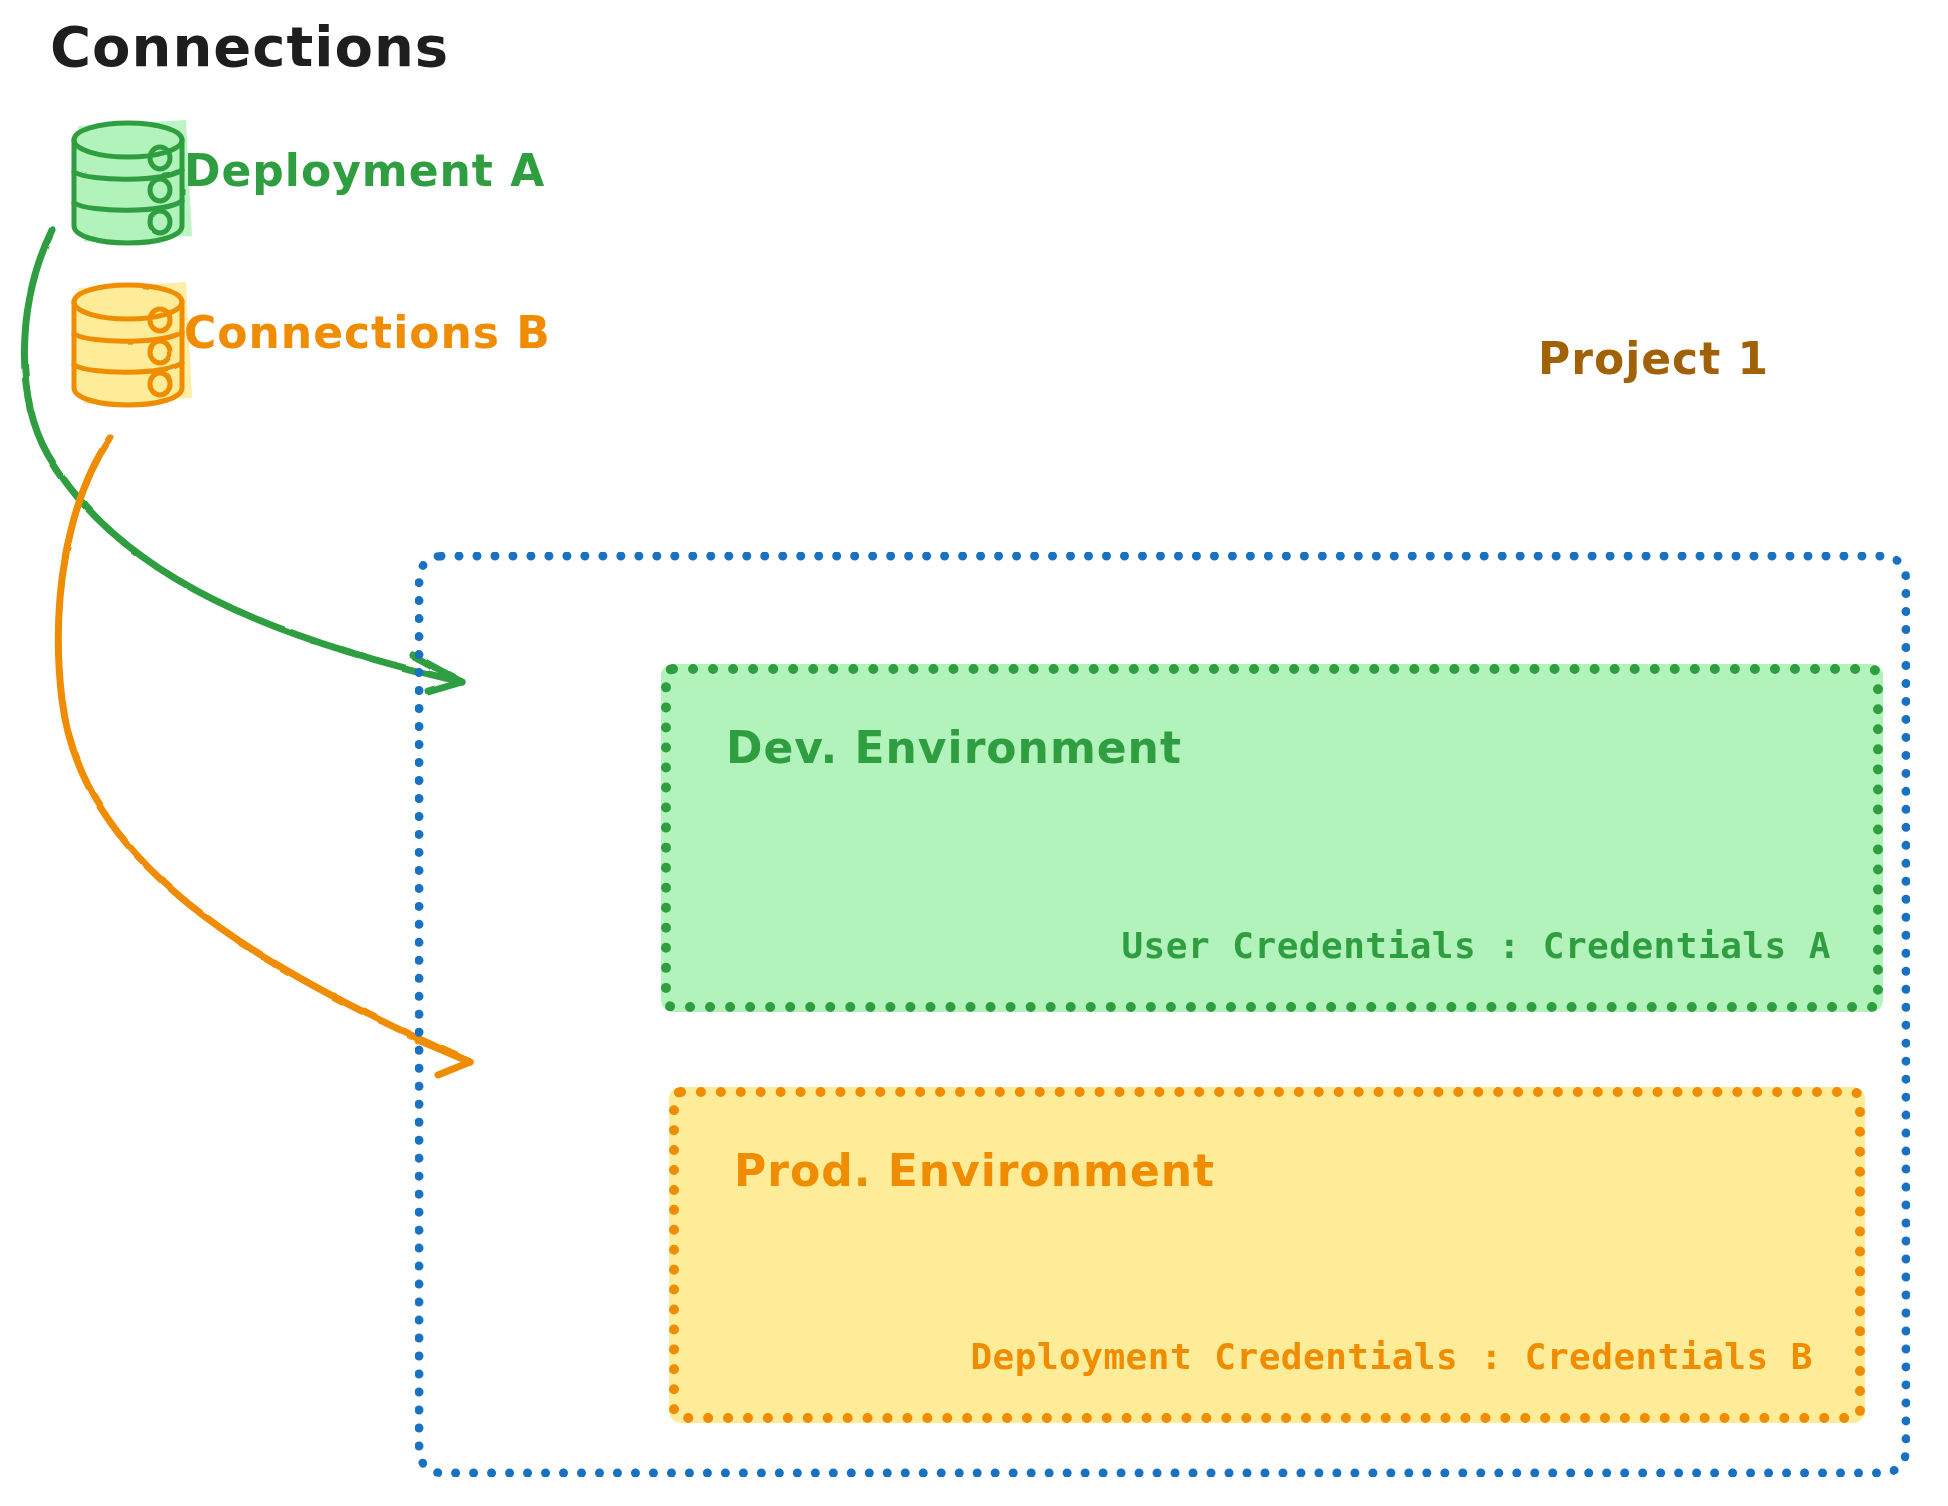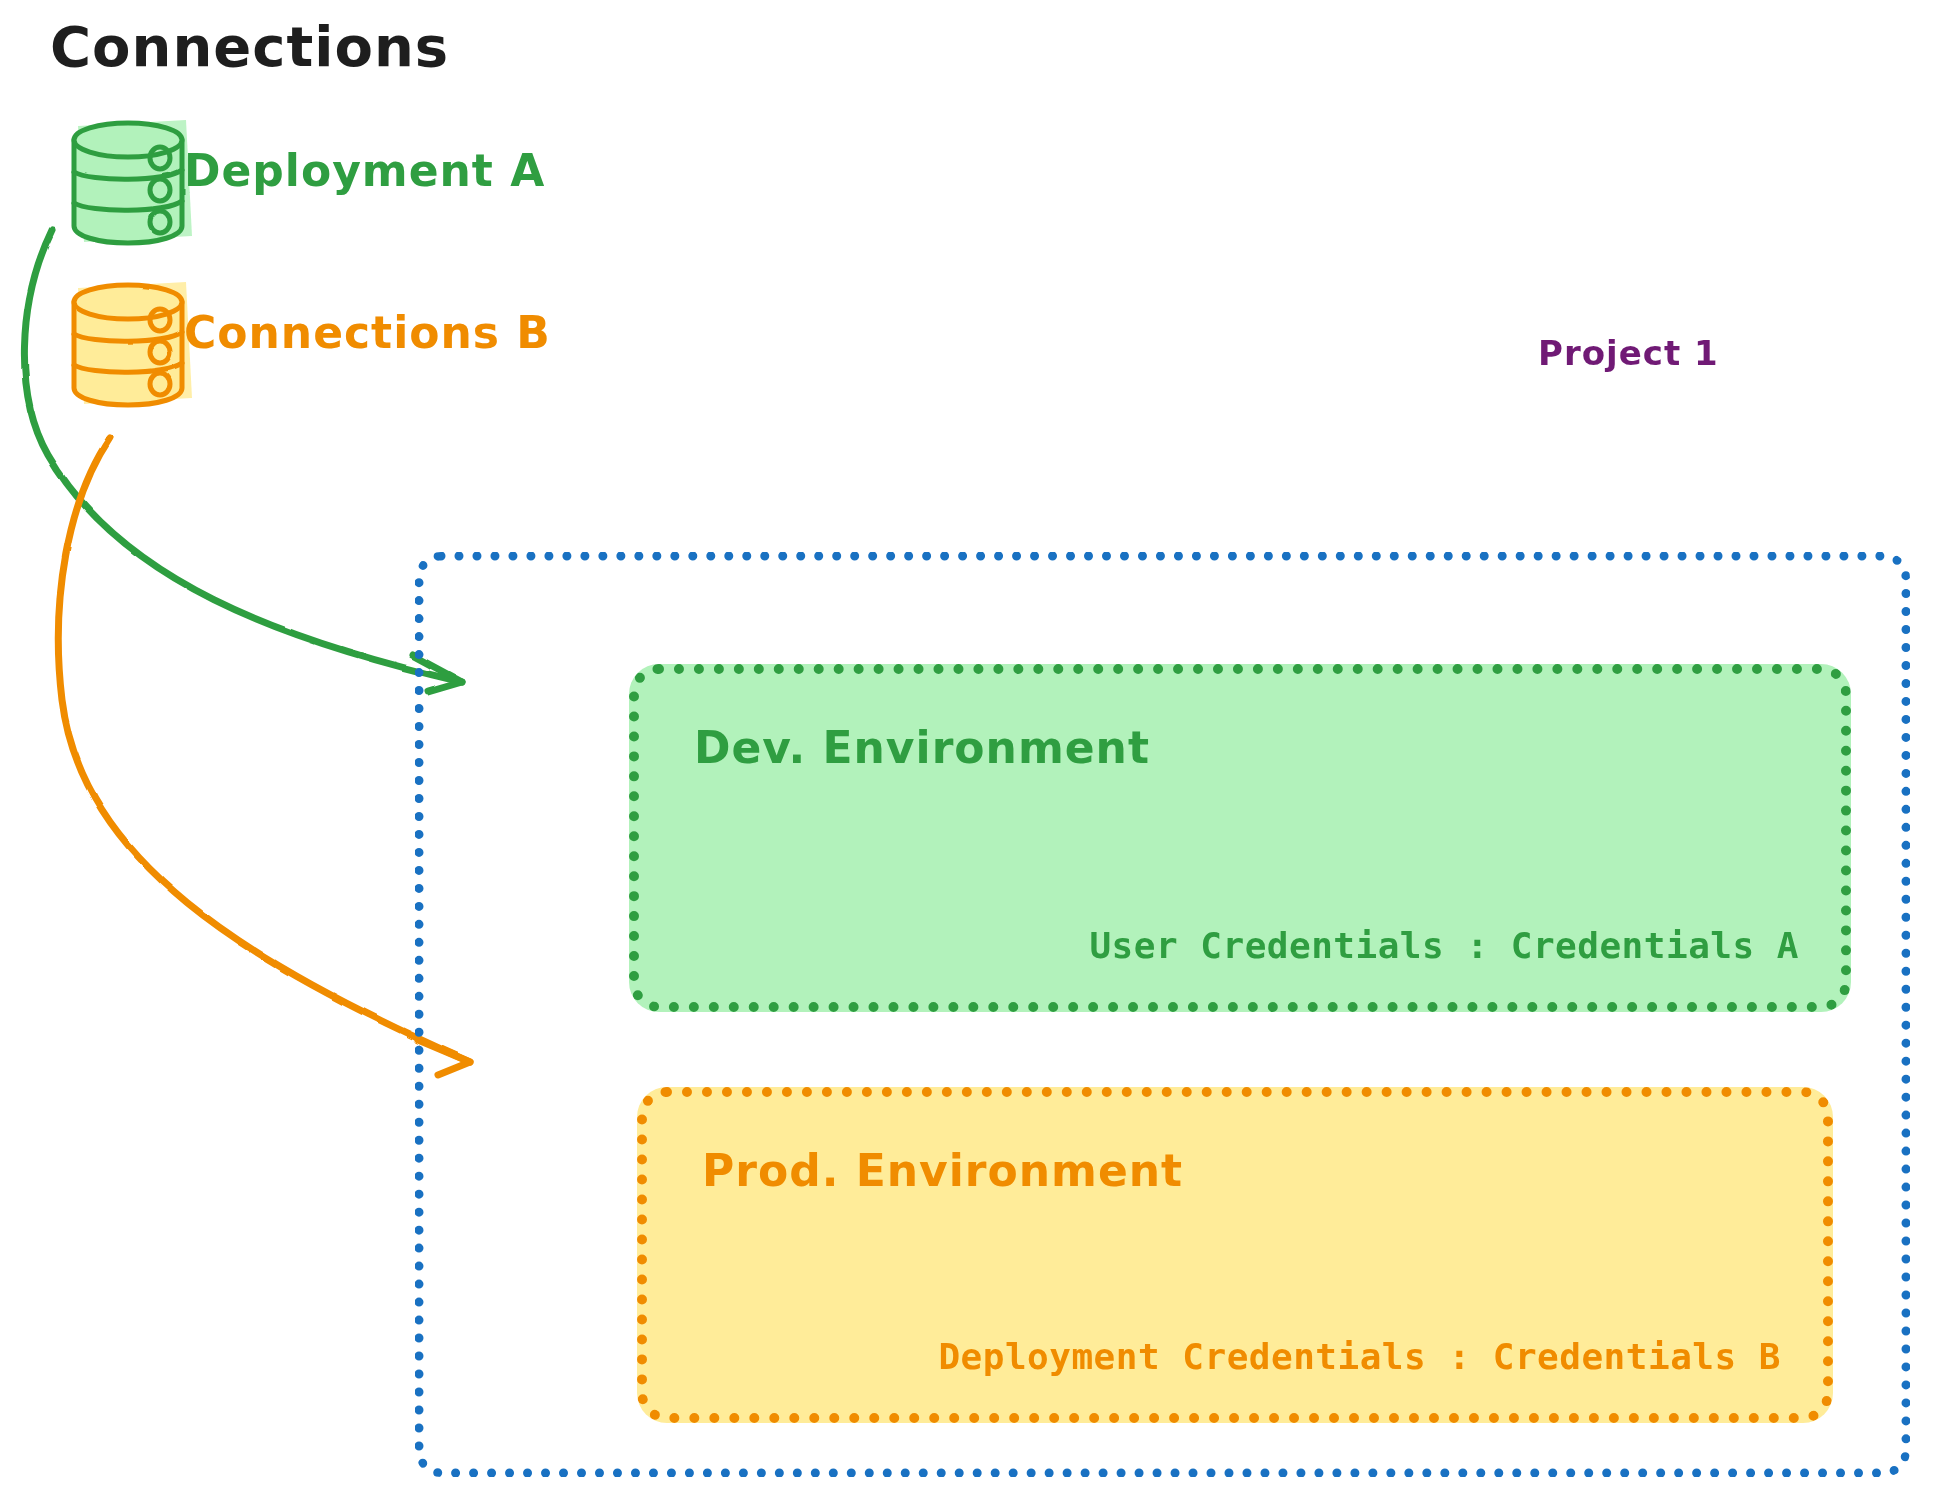--- a/index.html
+++ b/index.html
@@ -53,42 +53,43 @@
     font-size: 44px;
     white-space: nowrap;
   }
   #conn-a-label { left: 184px; top: 145px; color: #2f9e41; }
   #conn-b-label { left: 184px; top: 307px; color: #f08c00; }
 
   #project-title {
     position: absolute;
     left: 1538px;
     top: 333px;
-    font-size: 34px;
-    color: #701a75;
+    font-size: 44px;
+    color: #a16207;
     white-space: nowrap;
   }
 
   
   #project-box {
     position: absolute;
     left: 415px;
     top: 552px;
     width: 1495px;
     height: 925px;
     border: 9px dotted #1971c2;
     border-radius: 26px;
     box-sizing: border-box;
     background: transparent;
   }
 
   .env-box {
     position: absolute;
     box-sizing: border-box;
-    border-radius: 30px;
+    border-radius: 12px;
+    margin-left: 32px;
   }
   #dev-env-box {
     left: 620px;
     top: 655px;
     width: 1222px;
     height: 348px;
     border: 10px dotted #2f9e41;
     background: #b2f2bb;
   }
   #prod-env-box {

